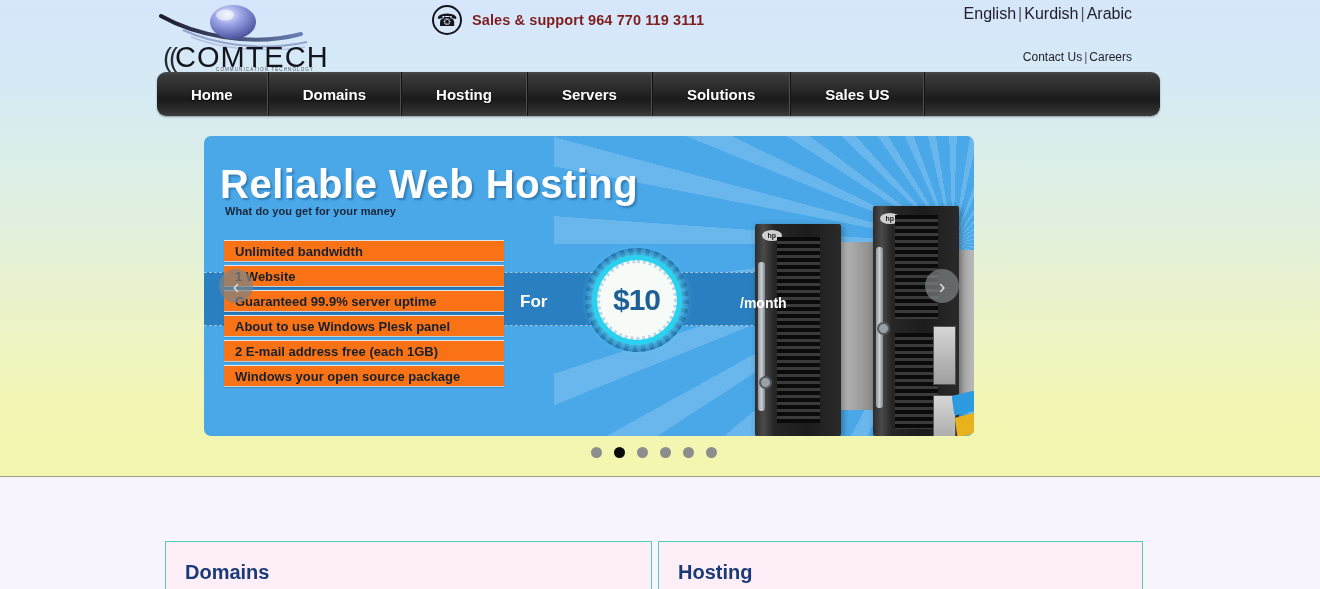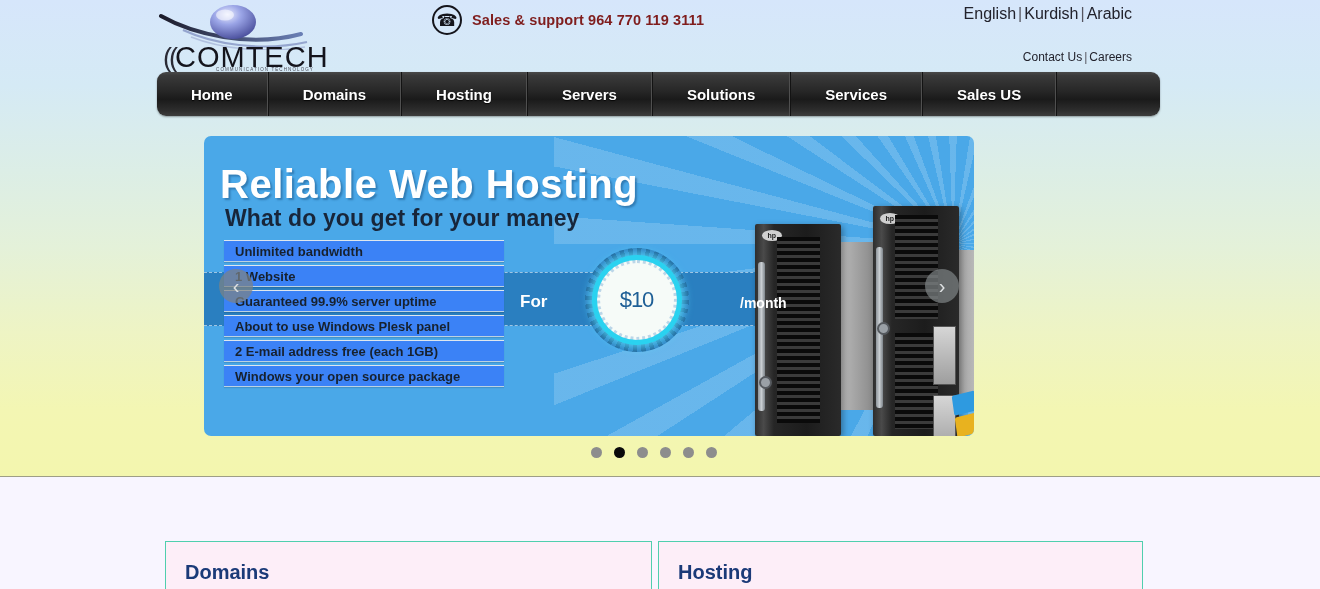--- a/index.html
+++ b/index.html
@@ -107,21 +107,21 @@
         rgba(255,255,255,.17) 0deg 4deg, rgba(255,255,255,0) 4deg 11deg);
   }
   .banner-h1{
     position:absolute; left:16px; top:26px;
     font-size:40px; font-weight:bold; color:#ffffff;
     letter-spacing:.5px;
     text-shadow:2px 2px 2px rgba(30,90,140,.55);
   }
   .banner-sub{
     position:absolute; left:21px; top:69px;
-    font-size:23px; font-weight:bold; color:#18263a;
+    font-size:11px; font-weight:bold; color:#18263a;
     letter-spacing:.1px;
   }
 
   .ribbon{
     position:absolute; left:0; top:136px; width:900px; height:54px;
     background:#2a7fc0;
     border-top:1px dashed rgba(255,255,255,.55);
     border-bottom:1px dashed rgba(255,255,255,.55);
   }
   .for-label{
@@ -148,29 +148,29 @@
     box-shadow:0 0 8px 3px rgba(90,225,255,.8);
   }
   .badge-inner{
     position:absolute; left:50%; top:50%; transform:translate(-50%,-50%);
     width:80px; height:80px; border-radius:50%;
     background:#f6fbf8;
     border:3px dotted #bcd6e8;
     display:flex; align-items:center; justify-content:center;
   }
   .badge-price{
-    font-size:22px; font-weight:normal; color:#1e5f96; letter-spacing:-1px;
+    font-size:30px; font-weight:bold; color:#1e5f96; letter-spacing:-1px;
   }
 
   .features{
     position:absolute; left:20px; top:104px; width:280px;
   }
   .feature-row{
     height:22px; margin-bottom:3px;
-    background:#3b82f6;
+    background:#f97316;
     border-top:1px solid #dfe7ee;
     border-bottom:1px solid #bcd2e2;
     display:flex; align-items:center;
     padding-left:11px;
     font-size:13px; font-weight:bold; color:#17212e;
     box-shadow:0 1px 1px rgba(0,0,0,.12);
   }
 
   .servers{
     position:absolute; left:545px; top:62px; width:340px; height:238px;
@@ -294,21 +294,20 @@
 <div class="util-links">
   <a href="#">Contact Us</a><span class="sep">|</span><a href="#">Careers</a>
 </div>
 
 <nav class="nav">
   <div class="nav-item">Home</div>
   <div class="nav-item">Domains</div>
   <div class="nav-item">Hosting</div>
   <div class="nav-item">Servers</div>
   <div class="nav-item">Solutions</div>
-  <div class="nav-item">Services</div>
   <div class="nav-item">Sales US</div>
   <div class="nav-filler"></div>
 </nav>
 
 <div class="banner">
   <div class="rays"></div>
 
   <div class="banner-h1">Reliable  Web Hosting</div>
   <div class="banner-sub">What do you get for your maney</div>
 

